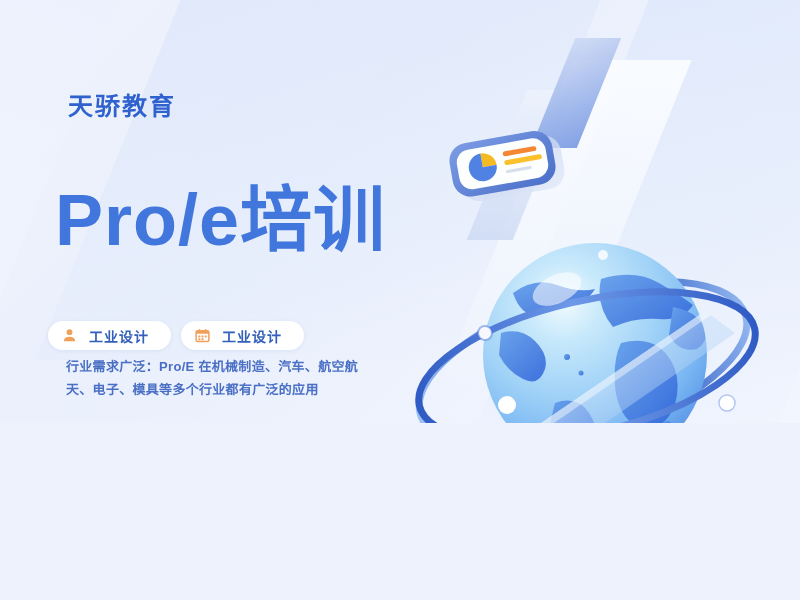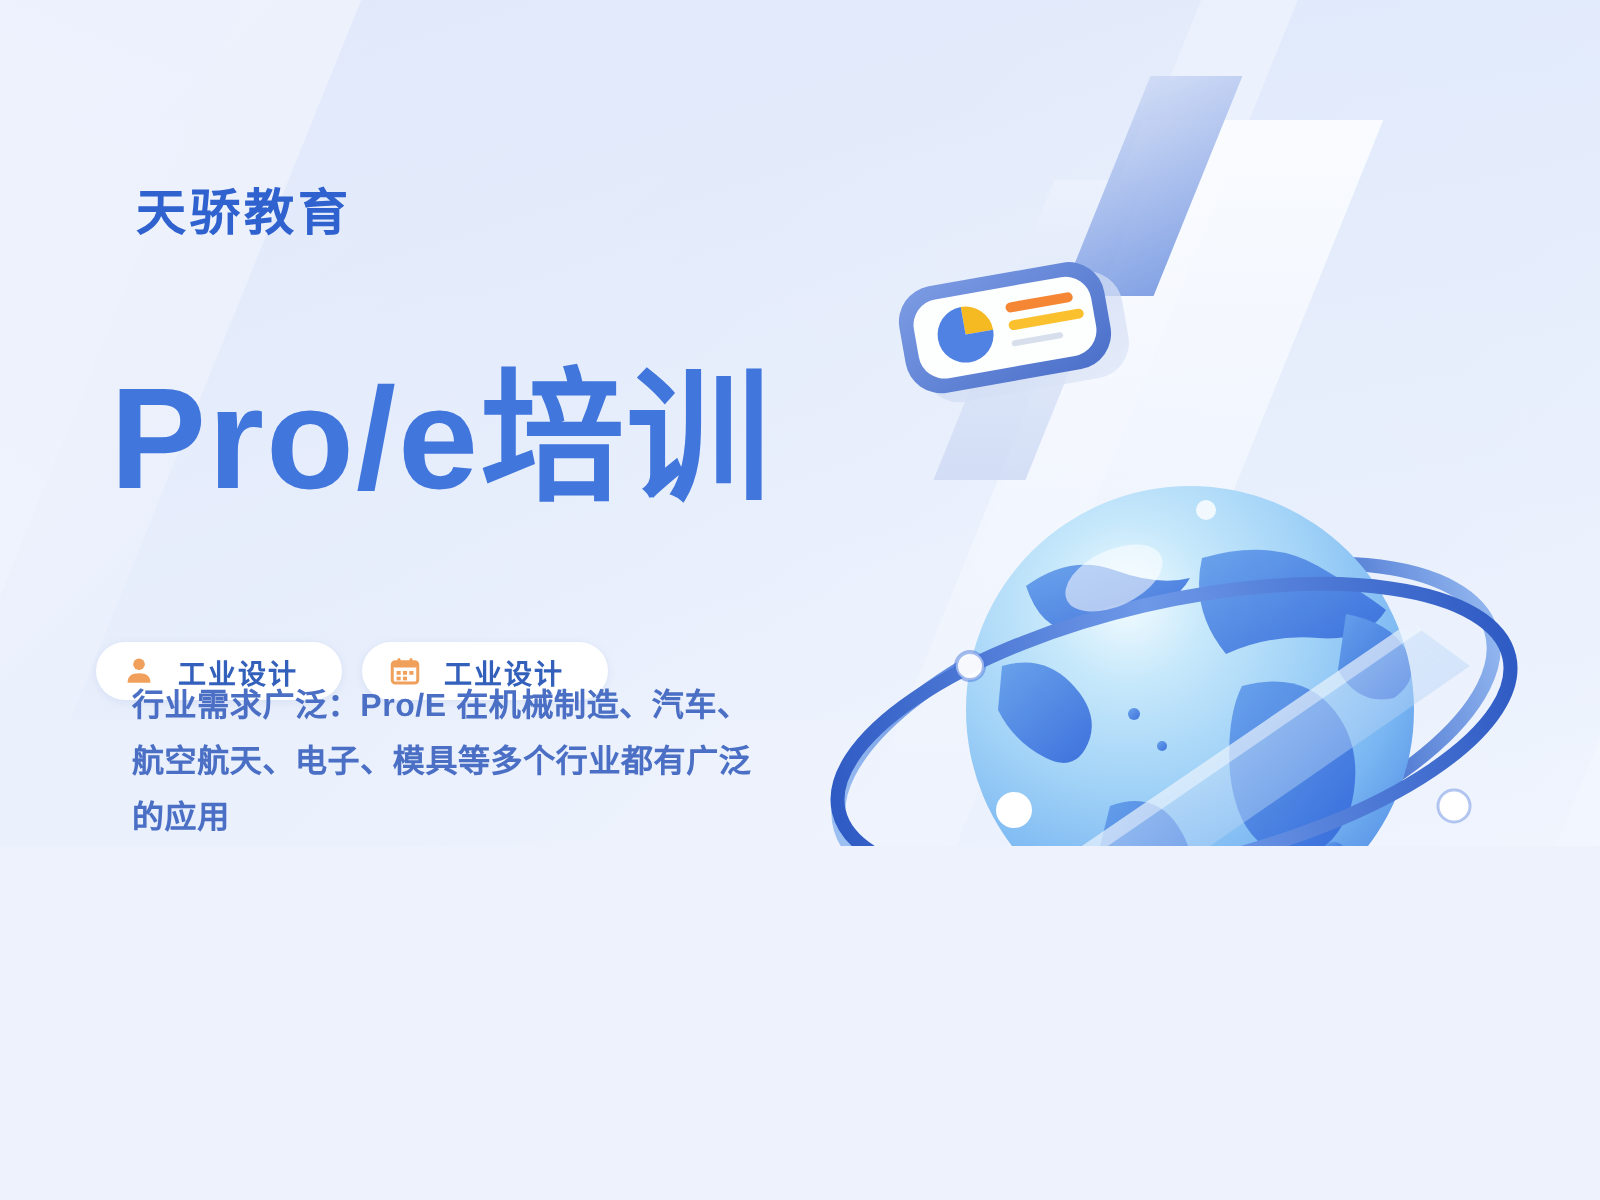--- a/index.html
+++ b/index.html
@@ -72,22 +72,22 @@
     border-radius:16px;
     box-shadow:0 1px 4px rgba(110,140,200,.14);
   }
   .pill-label {
     font-size:14px; font-weight:bold; color:#3360bb; letter-spacing:1px;
     white-space:nowrap;
   }
   .pill-icon { width:15px; height:15px; display:block; flex:none; }
 
   .desc {
-    position:absolute; left:66px; top:340px; width:312px;
-    font-size:16px; font-weight:bold; line-height:1.75;
+    position:absolute; left:66px; top:356px; width:312px;
+    font-size:13px; font-weight:bold; line-height:1.75;
     color:#4a6fc4; letter-spacing:.3px;
   }
 
   
   .illus { position:absolute; right:0; top:0; width:400px; height:600px; z-index:5; }
   .card3d { position:absolute; left:38px; top:120px; width:140px; height:105px; }
   .globe  { position:absolute; left:5px;  top:215px; width:360px; height:300px; }
 </style>
 </head>
 <body>

